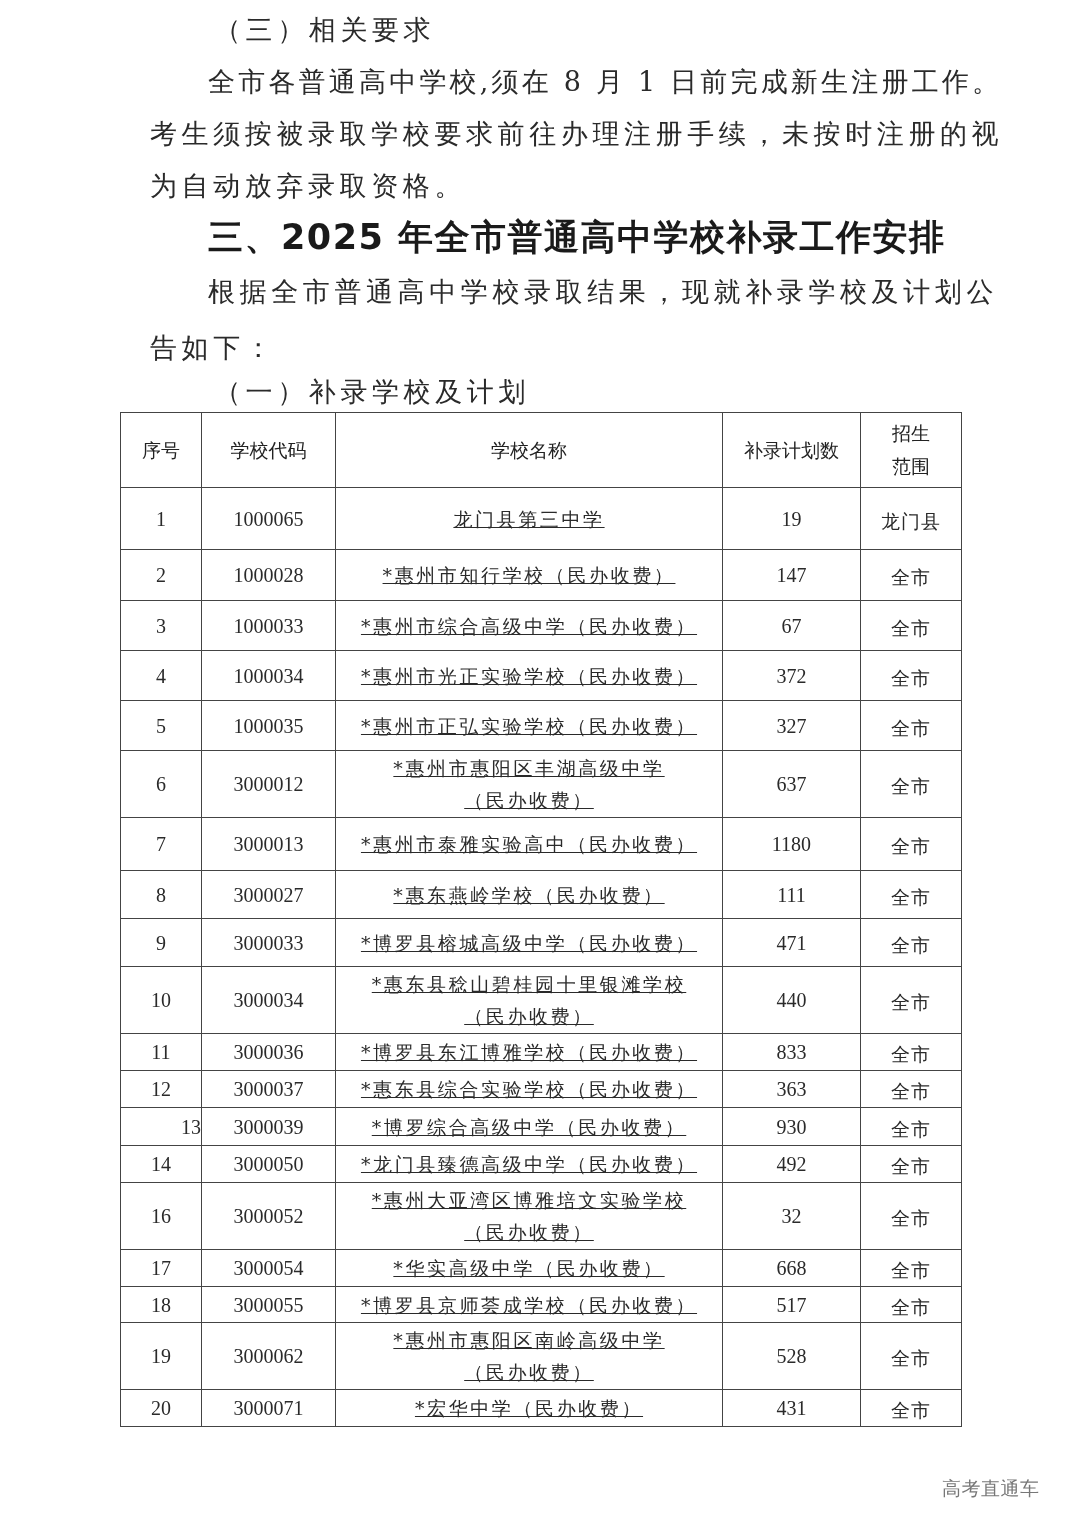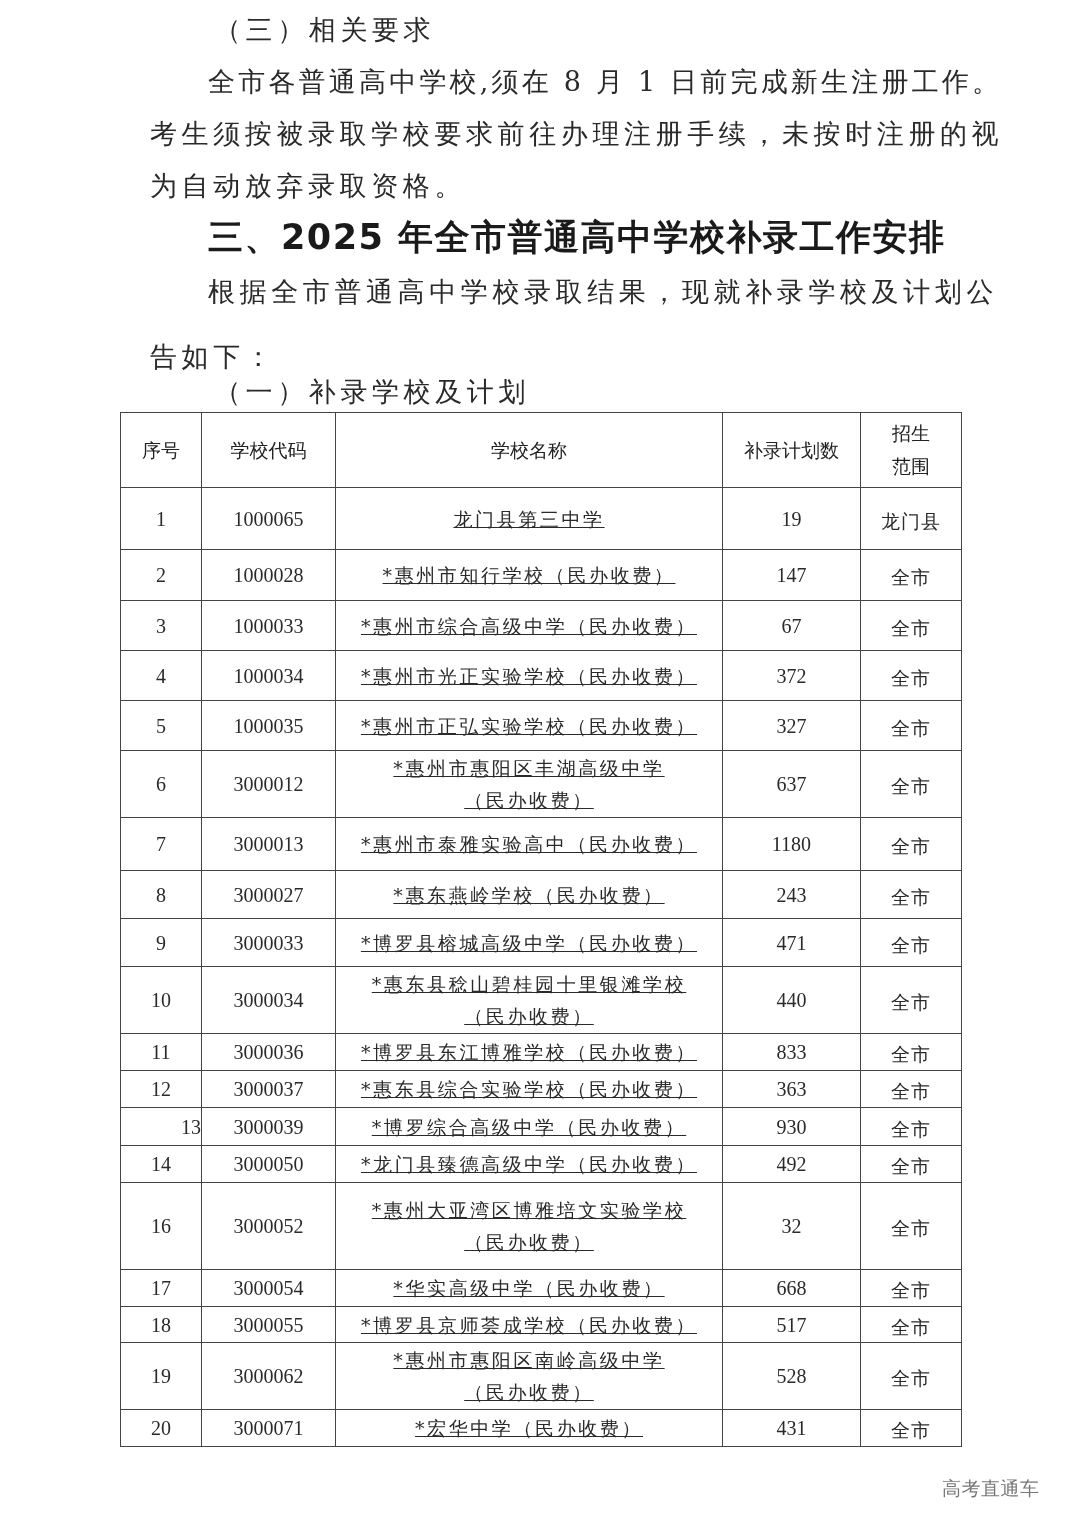--- a/index.html
+++ b/index.html
@@ -18,21 +18,21 @@
 </style>
 </head>
 <body>
 
 <div class="line" style="left:214px; top:12px;">（三）相关要求</div>
 <div class="line" style="left:208px; top:64px; letter-spacing:3.2px;">全市各普通高中学校,须在 8 月 1 日前完成新生注册工作。</div>
 <div class="line" style="left:150px; top:116px;">考生须按被录取学校要求前往办理注册手续，未按时注册的视</div>
 <div class="line" style="left:150px; top:168px;">为自动放弃录取资格。</div>
 <div class="line heading" style="left:208px; top:214px;">三、2025 年全市普通高中学校补录工作安排</div>
 <div class="line" style="left:208px; top:274px;">根据全市普通高中学校录取结果，现就补录学校及计划公</div>
-<div class="line" style="left:150px; top:339px;">告如下：</div>
+<div class="line" style="left:150px; top:330px;">告如下：</div>
 <div class="line" style="left:214px; top:374px;">（一）补录学校及计划</div>
 
 <table>
   <colgroup>
     <col style="width:81px">
       <col style="width:134px">
       <col style="width:387px">
       <col style="width:138px">
       <col style="width:101px">
   </colgroup>
@@ -112,21 +112,21 @@
         </td>
         <td class="num" style="">1180</td>
         <td class="scope" style="">全市</td>
       </tr>
       <tr style="height: 48px;">
         <td class="num" style="">8</td>
         <td class="num" style="">3000027</td>
         <td class="name" style="">
           <div>*惠东燕岭学校（民办收费）</div>
         </td>
-        <td class="num" style="">243</td>
+        <td class="num" style="">111</td>
         <td class="scope" style="">全市</td>
       </tr>
       <tr style="height: 48px;">
         <td class="num" style="">9</td>
         <td class="num" style="">3000033</td>
         <td class="name" style="">
           <div>*博罗县榕城高级中学（民办收费）</div>
         </td>
         <td class="num" style="">471</td>
         <td class="scope" style="">全市</td>
@@ -170,21 +170,21 @@
       </tr>
       <tr style="height: 37px;">
         <td class="num" style="line-height:30px;">14</td>
         <td class="num" style="line-height:30px;">3000050</td>
         <td class="name" style="line-height:30px;">
           <div>*龙门县臻德高级中学（民办收费）</div>
         </td>
         <td class="num" style="line-height:30px;">492</td>
         <td class="scope" style="line-height:30px;">全市</td>
       </tr>
-      <tr style="height: 87px;">
+      <tr style="height: 67px;">
         <td class="num" style="">16</td>
         <td class="num" style="">3000052</td>
         <td class="name" style="">
           <div>*惠州大亚湾区博雅培文实验学校</div>
           <div>（民办收费）</div>
         </td>
         <td class="num" style="">32</td>
         <td class="scope" style="">全市</td>
       </tr>
       <tr style="height: 37px;">

